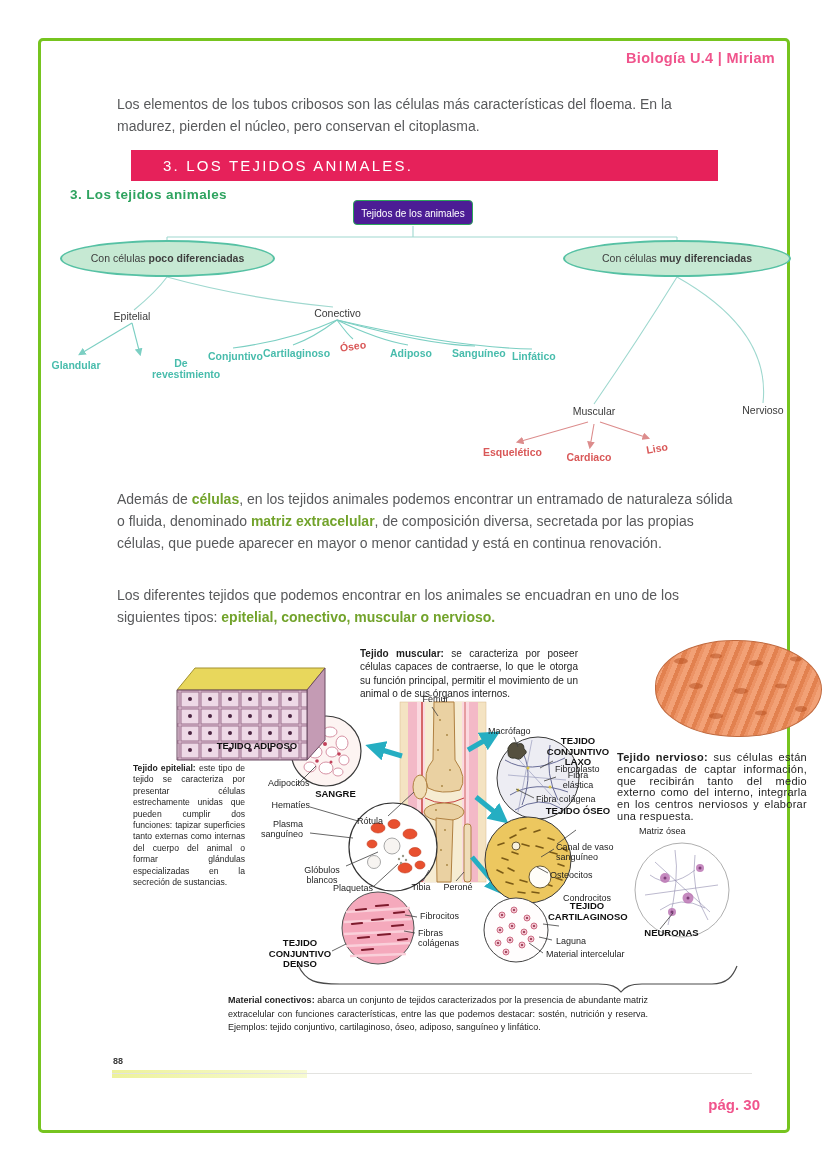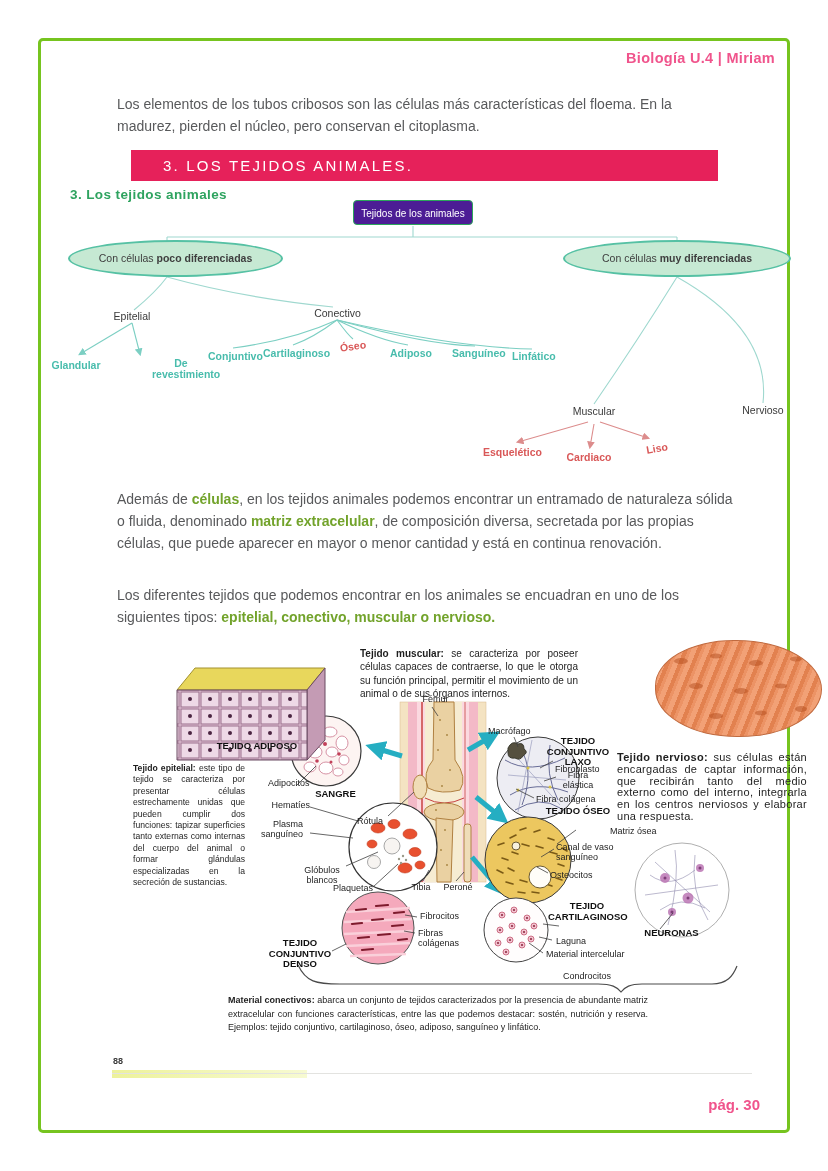--- a/index.html
+++ b/index.html
@@ -74,21 +74,21 @@
       <path d="M299,130 Q420,158 494,159"></path>
     </g>
     <g stroke="#DC8C8C" stroke-width="1.1" fill="none">
       <line x1="550" y1="232" x2="480" y2="252" marker-end="url(#mred)"></line>
       <line x1="556" y1="234" x2="552" y2="257" marker-end="url(#mred)"></line>
       <line x1="562" y1="232" x2="610" y2="248" marker-end="url(#mred)"></line>
     </g>
   </svg>
 
   <div class="abs rootnode">Tejidos de los animales</div>
-  <div class="abs ell" style="left:68px;top:240px;width:215px;">
+  <div class="abs ell" style="left:60px;top:240px;width:215px;">
     <span>Con células </span><b>poco diferenciadas</b>
   </div>
   <div class="abs ell" style="left:563px;top:240px;width:228px;">
     <span>Con células </span><b>muy diferenciadas</b>
   </div>
   <div class="abs map-black" style="left:107px;top:311px;width:50px;">Epitelial</div>
   <div class="abs map-black" style="left:310px;top:308px;width:55px;">Conectivo</div>
   <div class="abs map-teal" style="left:50px;top:360px;width:52px;">Glandular</div>
   <div class="abs map-teal" style="left:112px;top:358px;width:58px;margin-left:40px;">De revestimiento</div>
   <div class="abs map-teal" style="left:208px;top:351px;width:50px;">Conjuntivo</div>
@@ -403,28 +403,28 @@
   <div class="abs fig-lab" style="left:413px;top:695px;width:45px;text-align:center;z-index:3;">Fémur</div>
   <div class="abs fig-lab" style="left:357px;top:810px;width:36px;z-index:3;margin-top:7px;">Rótula</div>
   <div class="abs fig-lab" style="left:405px;top:883px;width:32px;text-align:center;z-index:3;">Tibia</div>
   <div class="abs fig-lab" style="left:438px;top:883px;width:40px;text-align:center;z-index:3;">Peroné</div>
   <div class="abs fig-lab" style="left:488px;top:727px;width:50px;z-index:3;">Macrófago</div>
   <div class="abs fig-bold" style="left:533px;top:736px;width:90px;z-index:3;">TEJIDO CONJUNTIVO LAXO</div>
   <div class="abs fig-lab" style="left:555px;top:765px;width:52px;z-index:3;">Fibroblasto</div>
   <div class="abs fig-lab" style="left:558px;top:771px;width:40px;text-align:center;z-index:3;">Fibra elástica</div>
   <div class="abs fig-lab" style="left:536px;top:795px;width:70px;z-index:3;">Fibra colágena</div>
   <div class="abs fig-bold" style="left:543px;top:806px;width:70px;z-index:3;">TEJIDO ÓSEO</div>
-  <div class="abs fig-lab" style="left:578px;top:827px;width:55px;z-index:3;padding-left:32px;">Matriz ósea</div>
+  <div class="abs fig-lab" style="left:607px;top:827px;width:55px;z-index:3;padding-left:32px;">Matriz ósea</div>
   <div class="abs fig-lab" style="left:556px;top:843px;width:58px;z-index:3;">Canal de vaso sanguíneo</div>
   <div class="abs fig-lab" style="left:550px;top:871px;width:50px;z-index:3;">Osteocitos</div>
   <div class="abs fig-bold" style="left:255px;top:938px;width:90px;z-index:3;">TEJIDO CONJUNTIVO DENSO</div>
   <div class="abs fig-lab" style="left:420px;top:912px;width:48px;z-index:3;">Fibrocitos</div>
   <div class="abs fig-lab" style="left:418px;top:929px;width:45px;z-index:3;">Fibras colágenas</div>
   <div class="abs fig-bold" style="left:548px;top:901px;width:78px;z-index:3;">TEJIDO CARTILAGINOSO</div>
-  <div class="abs fig-lab" style="left:563px;top:972px;width:52px;z-index:3;">Condrocitos</div>
+  <div class="abs fig-lab" style="left:563px;top:894px;width:52px;z-index:3;">Condrocitos</div>
   <div class="abs fig-lab" style="left:556px;top:937px;width:40px;z-index:3;">Laguna</div>
   <div class="abs fig-lab" style="left:546px;top:950px;width:85px;z-index:3;">Material intercelular</div>
   <div class="abs fig-bold" style="left:644px;top:928px;width:55px;z-index:3;">NEURONAS</div>
 
   <div class="abs fig-text" style="left:228px;top:994px;width:420px;font-size:9px;line-height:13.5px;z-index:3;">
     <b>Material conectivos:</b><span> abarca un conjunto de tejidos caracterizados por la presencia de abundante matriz extracelular con funciones características, entre las que podemos destacar: sostén, nutrición y reserva. Ejemplos: tejido conjuntivo, cartilaginoso, óseo, adiposo, sanguíneo y linfático.</span>
   </div>
 
   <div class="abs mark88">88</div>
   <div class="abs hlbar"></div>

